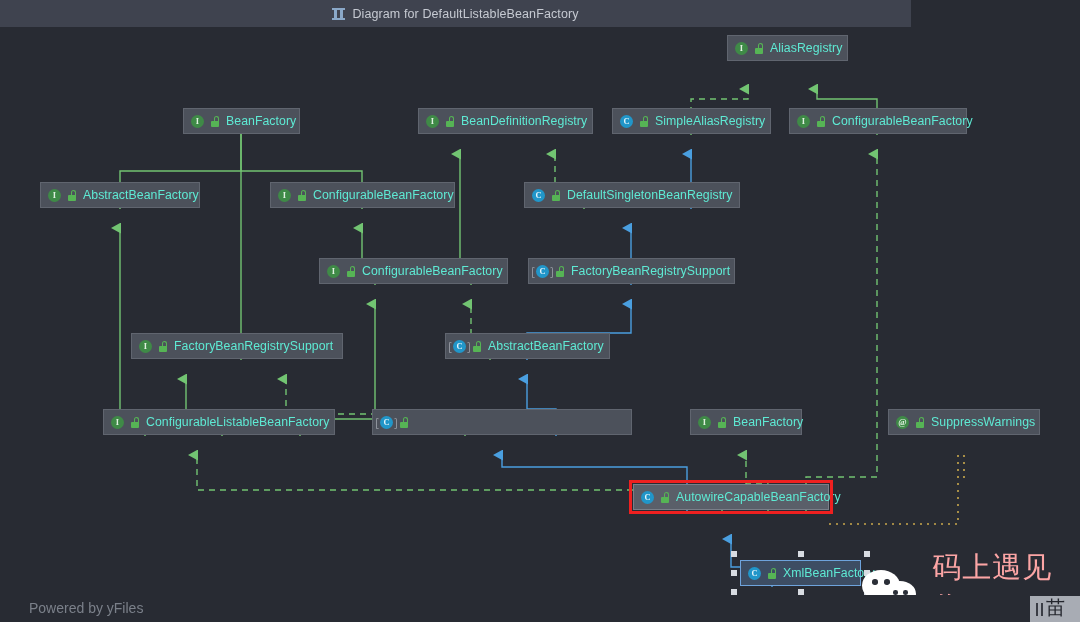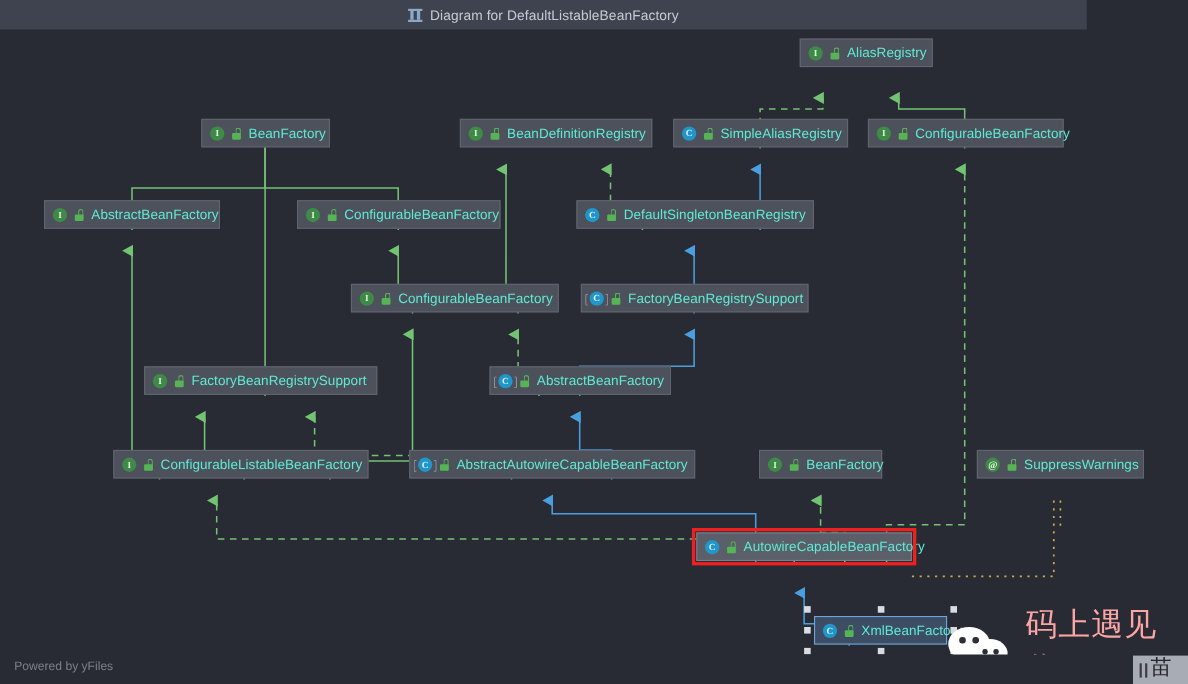--- a/index.html
+++ b/index.html
@@ -2,21 +2,21 @@
 <html><head>
 <meta charset="utf-8">
 <style>
   html,body{margin:0;padding:0;background:#282b33;}
   body{width:1080px;height:622px;overflow:hidden;
        font-family:"Liberation Sans","DejaVu Sans",sans-serif;}
 
   #app{position:relative;width:1080px;height:622px;background:#282b33;}
 
   
-  #titlebar{position:absolute;left:0;top:0;width:988px;height:27px;
+  #titlebar{position:absolute;left:0;top:0;width:911px;height:27px;
             background:#3f434f;display:flex;align-items:center;
             justify-content:center;gap:7px;}
   #titlebar .ttl{font-size:12.5px;color:#c6cad2;letter-spacing:.1px;}
   .diag-ico{width:13px;height:12px;position:relative;display:inline-block;}
   .diag-ico i{position:absolute;background:#8aa8c8;display:block;}
   .diag-ico i.t{left:0;top:0;width:13px;height:2px;}
   .diag-ico i.b{left:0;bottom:0;width:13px;height:2px;}
   .diag-ico i.l{left:2px;top:2px;width:3px;height:8px;}
   .diag-ico i.r{right:2px;top:2px;width:3px;height:8px;}
 
@@ -58,21 +58,21 @@
   .lock{width:9px;height:11px;position:relative;flex:0 0 auto;margin-left:1px;}
   .lock .body{position:absolute;left:0;bottom:0;width:8px;height:6px;
               background:#56b455;border-radius:1px;}
   .lock .sh{position:absolute;left:3px;top:0;width:5px;height:6px;
             border:1.5px solid #56b455;border-bottom:none;
             border-radius:3px 3px 0 0;box-sizing:border-box;}
 
   
   #footer{position:absolute;left:0;bottom:0;width:1080px;height:27px;
           background:#282b33;}
-  #powered{position:absolute;left:13px;top:5px;font-size:11px;color:#7b808a;}
+  #powered{position:absolute;left:29px;top:5px;font-size:14px;color:#7b808a;}
 
   
   #br-widget{position:absolute;right:0;bottom:0;width:50px;height:26px;
              background:#a8acb4;overflow:hidden;}
   #br-widget .bars{position:absolute;left:6px;top:7px;width:3px;height:13px;
              border-left:2px solid #3a3d45;border-right:2px solid #3a3d45;}
   #br-widget .cjk{position:absolute;left:16px;top:2px;font-size:19px;
              color:#23262d;font-family:"DejaVu Sans",sans-serif;line-height:1;}
 
   
@@ -280,21 +280,20 @@
           <span class="lbl">ConfigurableListableBeanFactory</span>
         </div>
         <div class="node" style="left: 372px; top: 382px; width: 260px;">
           <span class="abswrap">
             <span class="gi abs">C</span>
           </span>
           <span class="lock">
             <span class="sh"></span>
             <span class="body"></span>
           </span>
-          <span class="lbl">AbstractAutowireCapableBeanFactory</span>
         </div>
         <div class="node" style="left: 690px; top: 382px; width: 112px;">
           <span class="gi iface">I</span>
           <span class="lock">
             <span class="sh"></span>
             <span class="body"></span>
           </span>
           <span class="lbl">BeanFactory</span>
         </div>
         <div class="node" style="left: 888px; top: 382px; width: 152px;">

